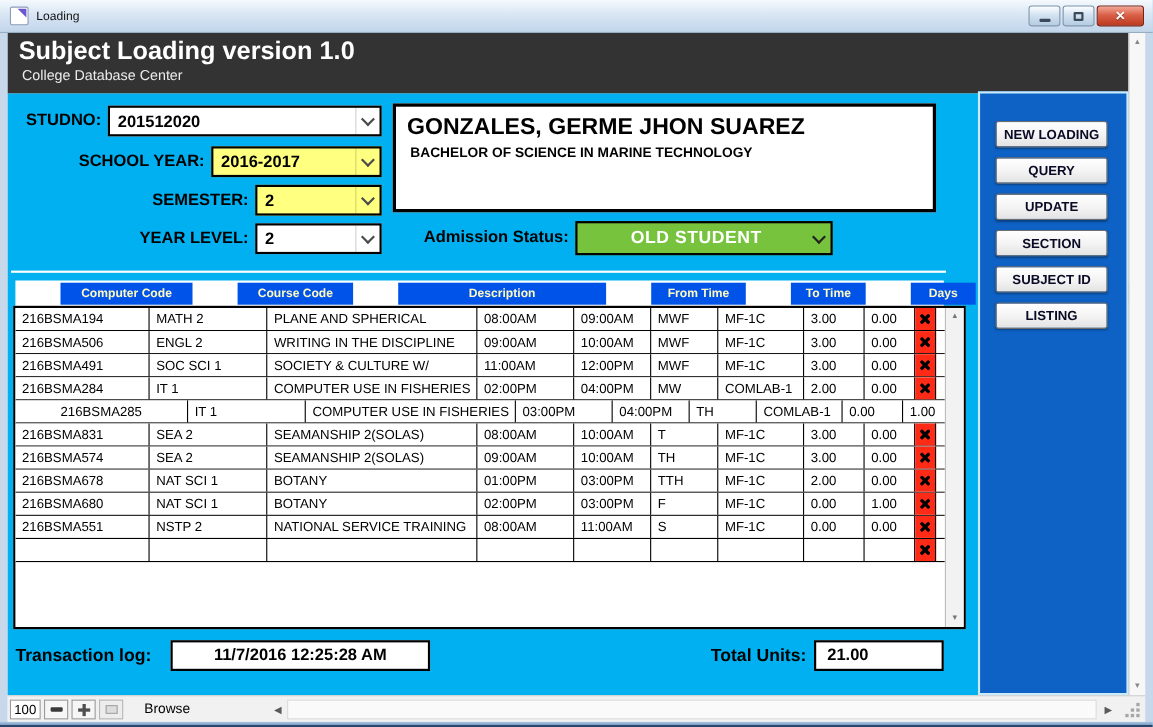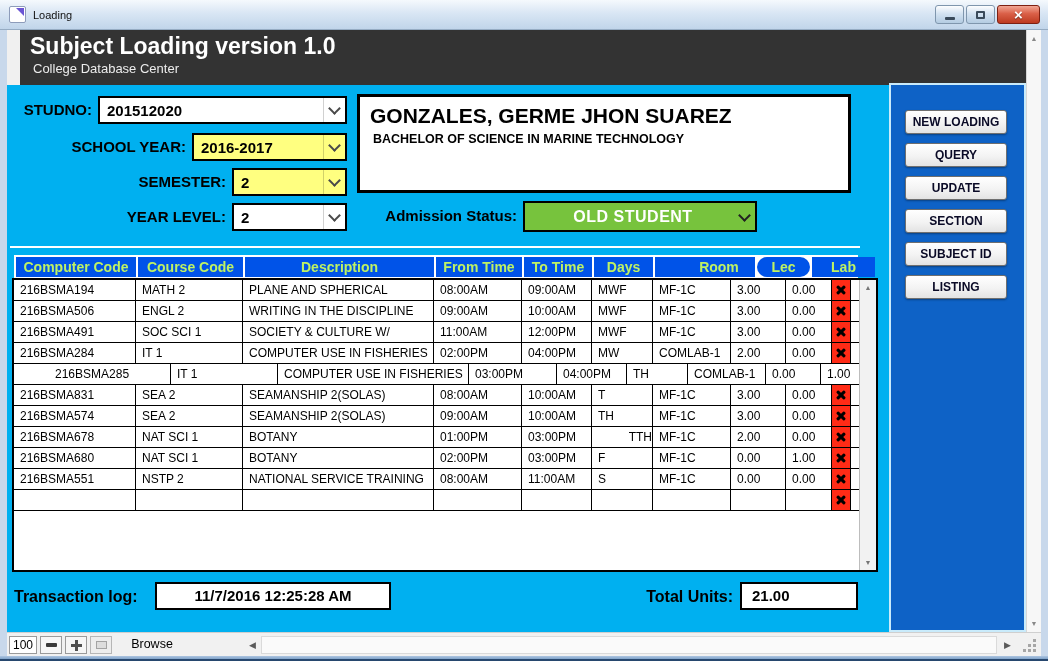--- a/index.html
+++ b/index.html
@@ -20,21 +20,21 @@
     background:linear-gradient(#fdfeff,#d3e2f1 45%,#b4cce2);display:flex;align-items:center;justify-content:center;cursor:pointer;}
   .wbtn.close{width:43px;background:linear-gradient(#f2a795,#da6048 45%,#bd3a20);border-color:#7d2012;}
   .g-min{width:10px;height:3px;background:#3a4a5a;border-radius:1px;margin-top:7px;}
   .g-max{width:9px;height:8px;border:2px solid #3a4a5a;border-radius:1px;box-sizing:border-box;}
   .g-close{color:#fff;font-weight:bold;font-size:15px;line-height:1;text-shadow:0 1px 1px rgba(0,0,0,.45);}
   .frame-l{position:absolute;left:0;top:30px;width:7px;bottom:5px;background:#c8d8eb;}
   .frame-r{position:absolute;right:0;top:30px;width:7px;bottom:5px;background:#c8d8eb;}
   .frame-b{position:absolute;left:0;right:0;bottom:0;height:5px;background:linear-gradient(#aec6e2,#7fa2c8);border-bottom:2px solid #27476e;box-sizing:border-box;}
   .client{position:absolute;left:7px;right:7px;top:30px;bottom:5px;background:#f0f0f0;}
 
-  .appheader{position:absolute;left:0;top:0;right:15px;height:55px;background:var(--header-background);color:#fff;padding:3px 0 0 10px;box-sizing:border-box;margin-left:13px;}
+  .appheader{position:absolute;left:0;top:0;right:15px;height:55px;background:var(--header-background);color:#fff;padding:3px 0 0 10px;box-sizing:border-box;}
   .app-title{font-size:23px;font-weight:bold;line-height:27px;}
   .app-subtitle{font-size:13px;color:#ececec;margin-top:1px;padding-left:3px;}
 
   .main{position:absolute;left:0;top:55px;right:15px;bottom:24px;background:var(--form-background);}
 
   .flabel{position:absolute;font-weight:bold;font-size:15px;color:#000;text-align:right;height:20px;line-height:20px;}
   #lbl-studno{left:0;top:15px;width:85px;}
   #lbl-sy{left:0;top:52px;width:179px;}
   #lbl-sem{left:0;top:87px;width:219px;}
   #lbl-yl{left:0;top:122px;width:219px;}
@@ -54,21 +54,21 @@
   #combo-adm .arrow{border-left:none;}
   #combo-adm .chev{border-color:#222;}
 
   #namebox{position:absolute;left:350px;top:9px;width:494px;height:99px;background:#fff;border:3px solid #000;box-sizing:border-box;padding:7px 10px;}
   .student-name{font-size:21px;font-weight:bold;white-space:nowrap;}
   .student-course{font-size:12.5px;font-weight:bold;margin-top:4px;padding-left:3px;}
 
   #sep{position:absolute;left:3px;top:161px;width:850px;height:2px;background:#fff;}
 
   #thead{position:absolute;left:7px;top:170px;width:844px;height:24px;background:#fff;display:flex;gap:2px;padding:2px;box-sizing:border-box;}
-  .hcell{background:var(--table-header-blue);color:#bef264;font-weight:bold;font-size:14px;display:flex;align-items:center;justify-content:center;flex:0 0 auto;cursor:pointer;}
+  .hcell{background:var(--table-header-blue);color:#fef9c3;font-weight:bold;font-size:11px;display:flex;align-items:center;justify-content:center;flex:0 0 auto;cursor:pointer;margin-left:39px;}
 
   #tbody{position:absolute;left:5px;top:193px;width:866px;height:294px;background:#fff;border:2px solid #000;box-sizing:border-box;}
   #rows{position:absolute;left:0;top:0;right:17px;bottom:0;overflow:hidden;}
   .trow{display:flex;height:21px;border-bottom:1px solid #000;box-sizing:border-box;background:#fff;}
   .tcell{border-right:1px solid #000;box-sizing:border-box;font-size:12px;line-height:20px;padding-left:6px;overflow:hidden;white-space:nowrap;flex:0 0 auto;}
   .xcell{width:19px;background:var(--delete-red);position:relative;flex:0 0 auto;border-right:1px solid #000;box-sizing:border-box;cursor:pointer;}
   .xcell::before,.xcell::after{content:"";position:absolute;left:50%;top:50%;width:11px;height:3px;background:#000;border-radius:1px;}
   .xcell::before{transform:translate(-50%,-50%) rotate(45deg);}
   .xcell::after{transform:translate(-50%,-50%) rotate(-45deg);}
   .gscroll{position:absolute;right:0;top:0;bottom:0;width:17px;background:#f2f2f2;border-left:1px solid #bdbdbd;box-sizing:border-box;}
@@ -290,21 +290,21 @@
               <div class="tcell" style="width: 55px;">3.00</div>
               <div class="tcell" style="width: 46px;">0.00</div>
               <div class="xcell"></div>
             </div>
             <div class="trow">
               <div class="tcell" style="width: 122px;">216BSMA678</div>
               <div class="tcell" style="width: 107px;">NAT SCI 1</div>
               <div class="tcell" style="width: 191px;">BOTANY</div>
               <div class="tcell" style="width: 88px;">01:00PM</div>
               <div class="tcell" style="width: 70px;">03:00PM</div>
-              <div class="tcell" style="width: 61px; text-align: right;">TTH</div>
+              <div class="tcell" style="width: 61px;">TTH</div>
               <div class="tcell" style="width: 78px;">MF-1C</div>
               <div class="tcell" style="width: 55px;">2.00</div>
               <div class="tcell" style="width: 46px;">0.00</div>
               <div class="xcell"></div>
             </div>
             <div class="trow">
               <div class="tcell" style="width: 122px;">216BSMA680</div>
               <div class="tcell" style="width: 107px;">NAT SCI 1</div>
               <div class="tcell" style="width: 191px;">BOTANY</div>
               <div class="tcell" style="width: 88px;">02:00PM</div>

